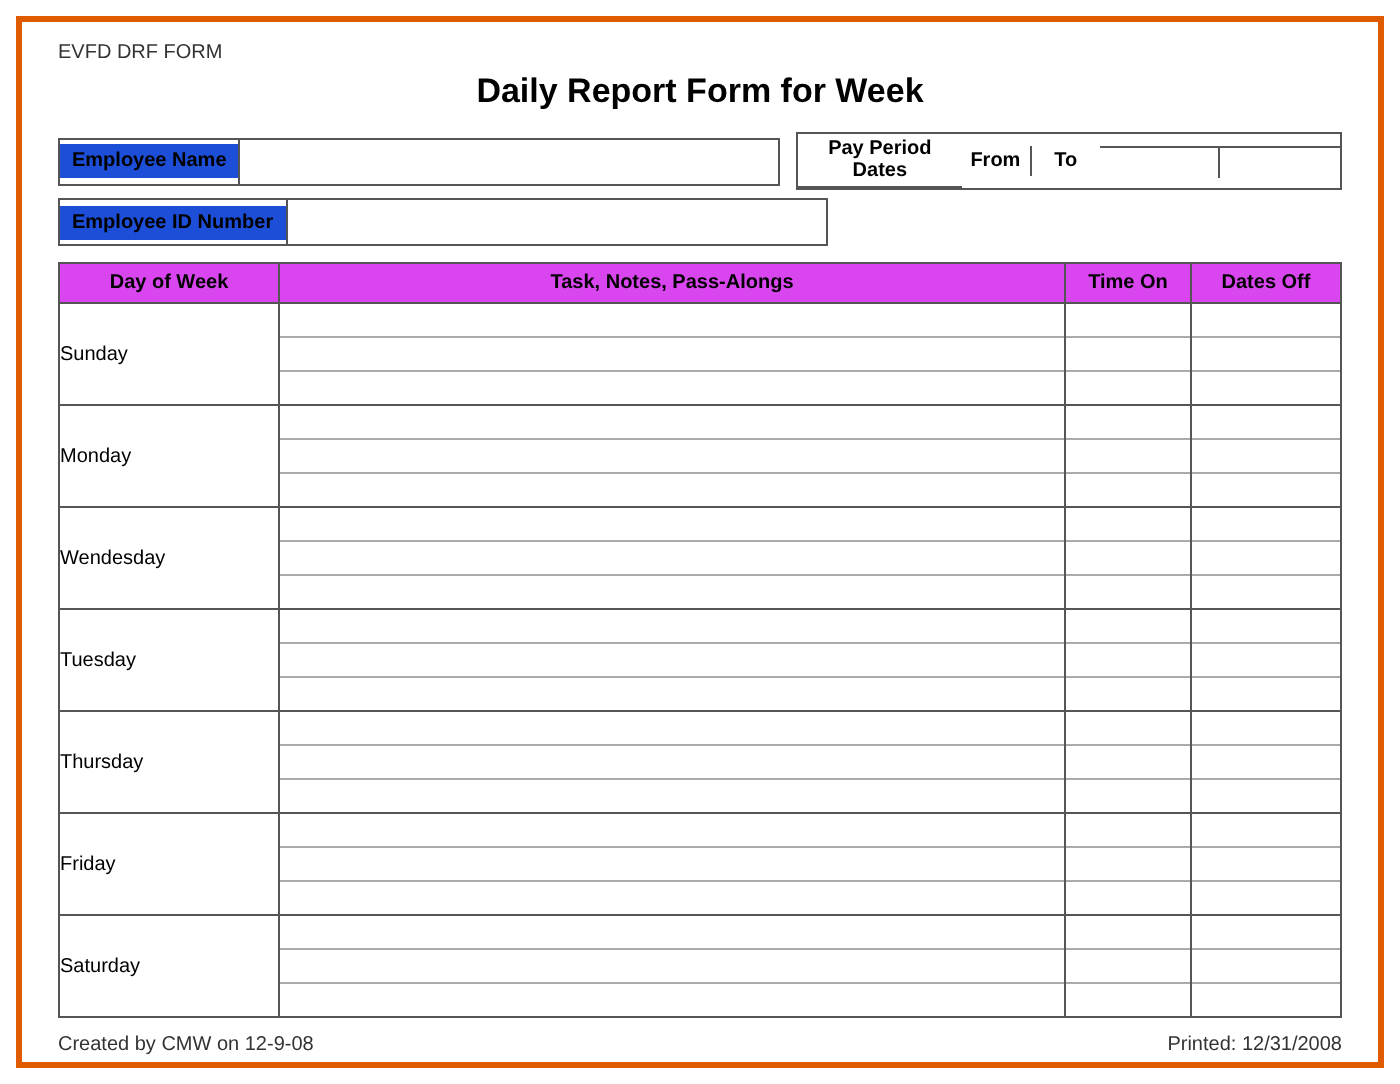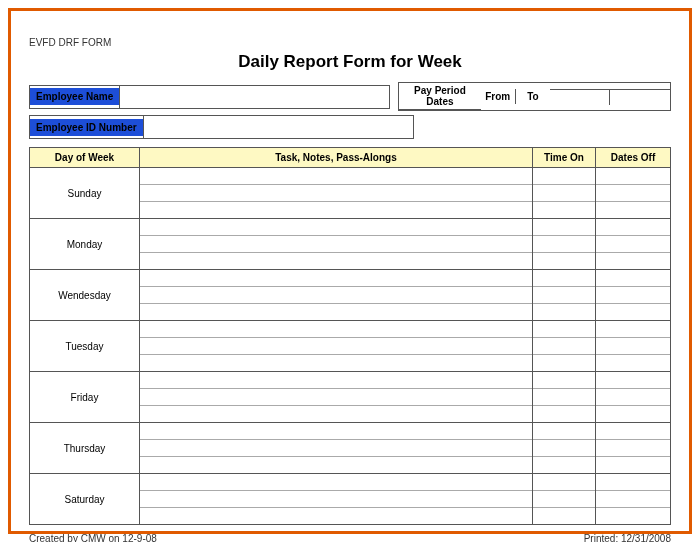--- a/index.html
+++ b/index.html
@@ -13,21 +13,21 @@
     }
     .outer-border {
       position: absolute;
       top: 8px; left: 8px; right: 8px; bottom: 8px;
       border: 3px solid #e05a00;
       background: #fff;
     }
     .inner-content {
       position: absolute;
       top: 0; left: 0; right: 0; bottom: 0;
-      padding: 26px 18px 8px 18px;
+      padding: 10px 18px 8px 18px;
     }
     .page-title {
       text-align: center;
       font-size: 17px;
       font-weight: bold;
       margin-bottom: 10px;
       color: #000;
     }
     .field-label {
       font-weight: bold;
@@ -62,29 +62,29 @@
     .main-table {
       width: 100%;
       border-collapse: collapse;
       font-size: 10px;
     }
     .main-table th {
       border: 1px solid #555;
       padding: 4px 6px;
       font-weight: bold;
       text-align: center;
-      background: #fef9c3;
+      background: #d946ef;
     }
     .day-col { width: 110px; }
     .task-col { }
     .timeon-col { width: 63px; }
     .timeoff-col { width: 75px; }
     .day-cell {
       border: 1px solid #555;
-      text-align: center;
+      text-align: left;
       vertical-align: middle;
       font-weight: normal;
       padding: 0;
       height: 50px;
     }
     .day-name {
       padding: 4px 0;
     }
     .task-cell {
       border: 1px solid #555;
@@ -309,47 +309,47 @@
             <td class="time-cell">
               <div class="time-lines">
                 <div class="time-line"></div>
                 <div class="time-line"></div>
                 <div class="time-line"></div>
               </div>
             </td>
           </tr>
           <tr>
             <td class="day-cell">
+              <div class="day-name">Thursday</div>
+            </td>
+            <td class="task-cell">
+              <div class="task-lines">
+                <div class="task-line"></div>
+                <div class="task-line"></div>
+                <div class="task-line"></div>
+              </div>
+            </td>
+            <td class="time-cell">
+              <div class="time-lines">
+                <div class="time-line"></div>
+                <div class="time-line"></div>
+                <div class="time-line"></div>
+              </div>
+            </td>
+            <td class="time-cell">
+              <div class="time-lines">
+                <div class="time-line"></div>
+                <div class="time-line"></div>
+                <div class="time-line"></div>
+              </div>
+            </td>
+          </tr>
+          <tr>
+            <td class="day-cell">
               <div class="day-name">Friday</div>
-            </td>
-            <td class="task-cell">
-              <div class="task-lines">
-                <div class="task-line"></div>
-                <div class="task-line"></div>
-                <div class="task-line"></div>
-              </div>
-            </td>
-            <td class="time-cell">
-              <div class="time-lines">
-                <div class="time-line"></div>
-                <div class="time-line"></div>
-                <div class="time-line"></div>
-              </div>
-            </td>
-            <td class="time-cell">
-              <div class="time-lines">
-                <div class="time-line"></div>
-                <div class="time-line"></div>
-                <div class="time-line"></div>
-              </div>
-            </td>
-          </tr>
-          <tr>
-            <td class="day-cell">
-              <div class="day-name">Thursday</div>
             </td>
             <td class="task-cell">
               <div class="task-lines">
                 <div class="task-line"></div>
                 <div class="task-line"></div>
                 <div class="task-line"></div>
               </div>
             </td>
             <td class="time-cell">
               <div class="time-lines">

